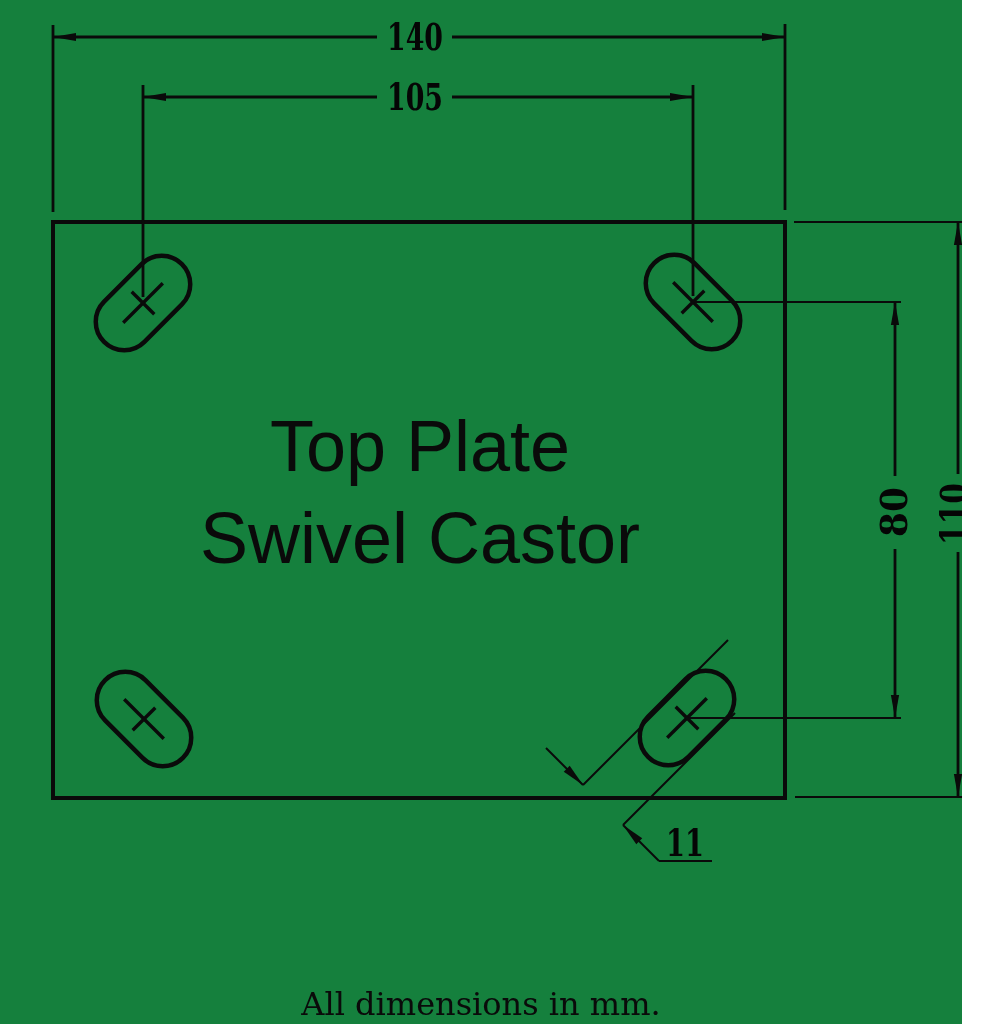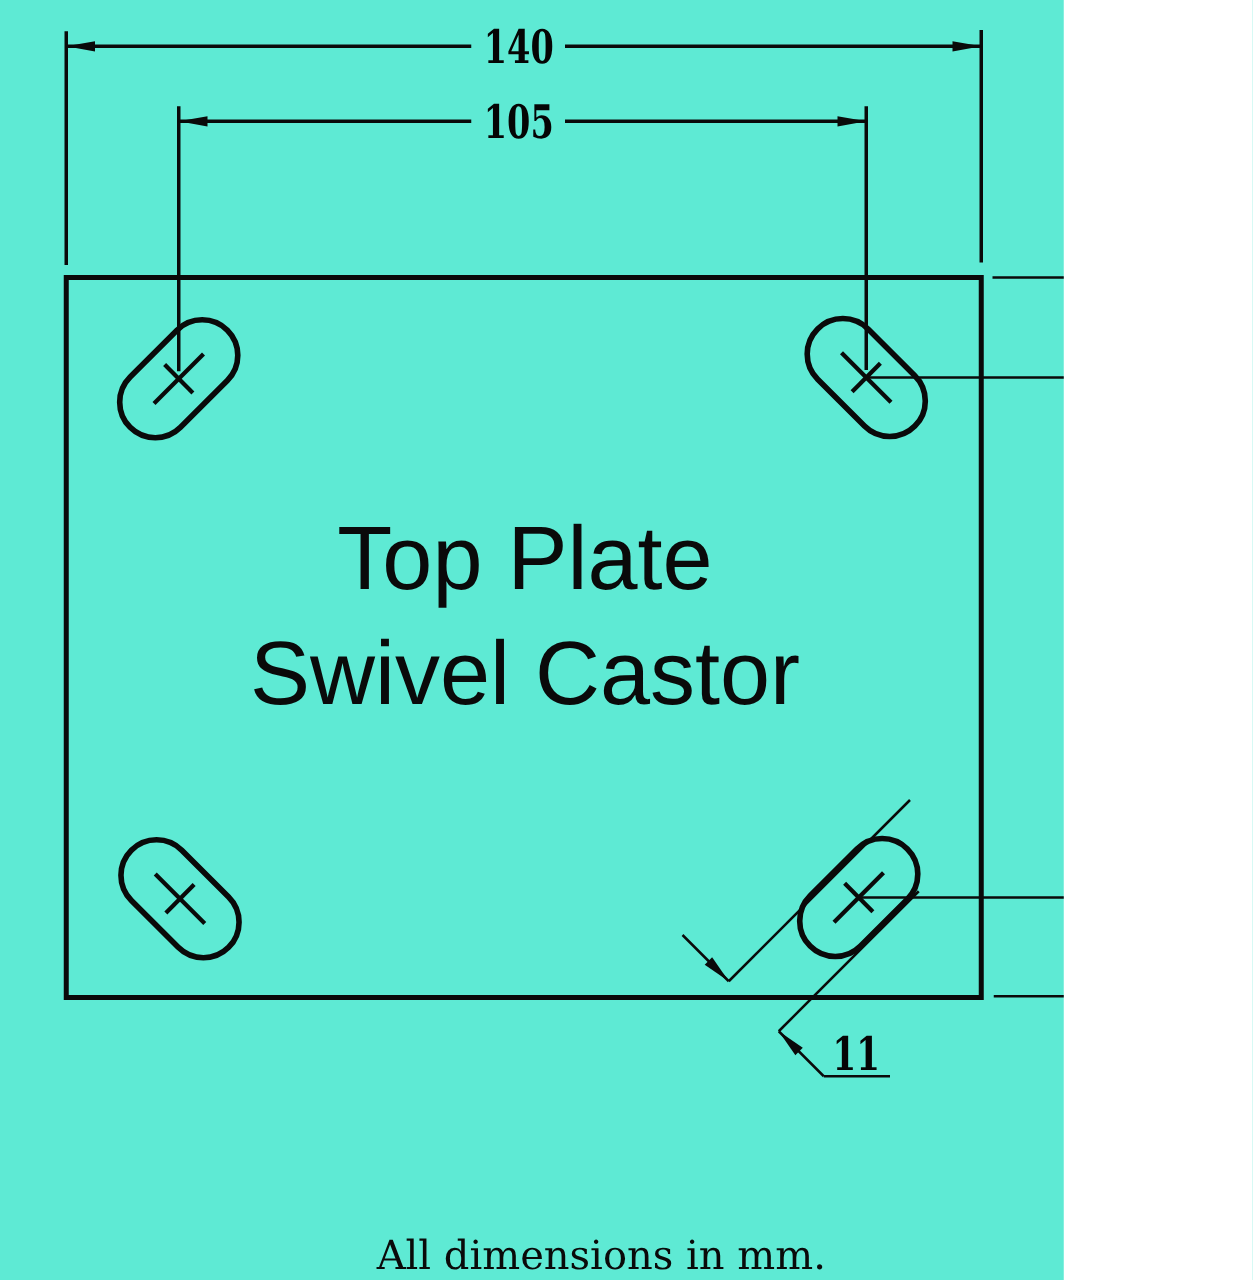--- a/index.html
+++ b/index.html
@@ -2,23 +2,23 @@
 <html><head>
 <meta charset="utf-8">
 <style>
   html, body {
     margin: 0;
     padding: 0;
     background: #ffffff;
   }
   .sheet {
     position: relative;
-    width: 851px;
+    width: 962px;
     height: 1024px;
-    background: #5eead4;
+    background: #15803d;
     overflow: hidden;
   }
   svg { display: block; }
   .dim-label {
     font-family: "DejaVu Serif", serif;
     font-weight: bold;
     font-size: 37px;
     fill: #050505;
     text-anchor: middle;
   }

